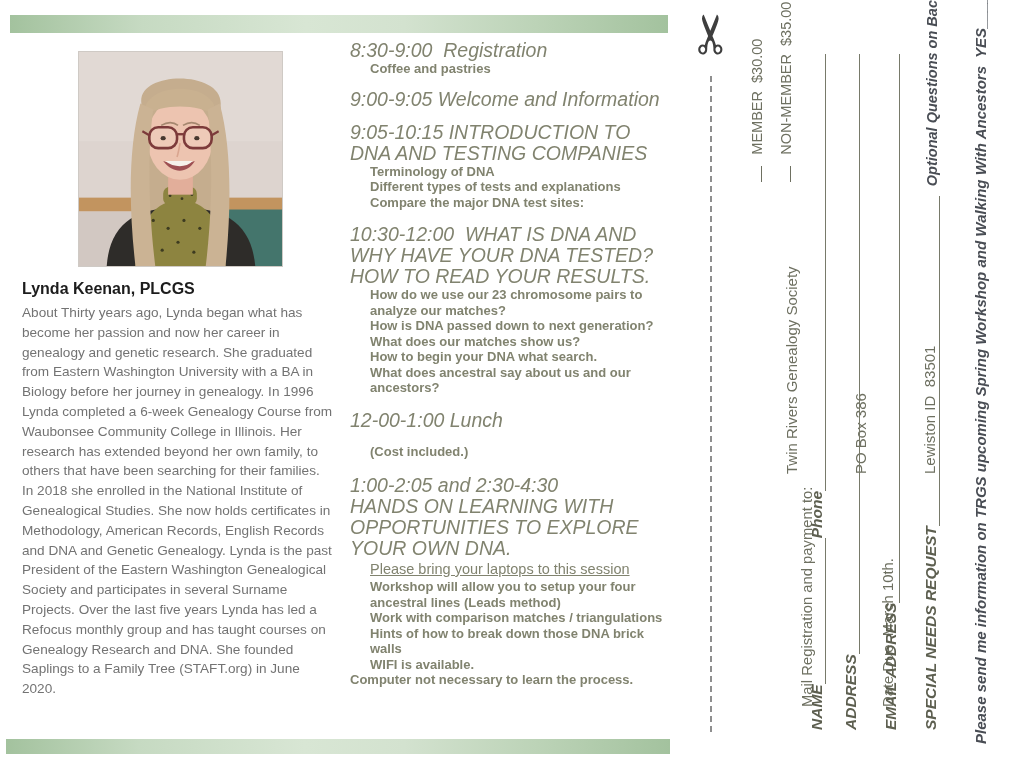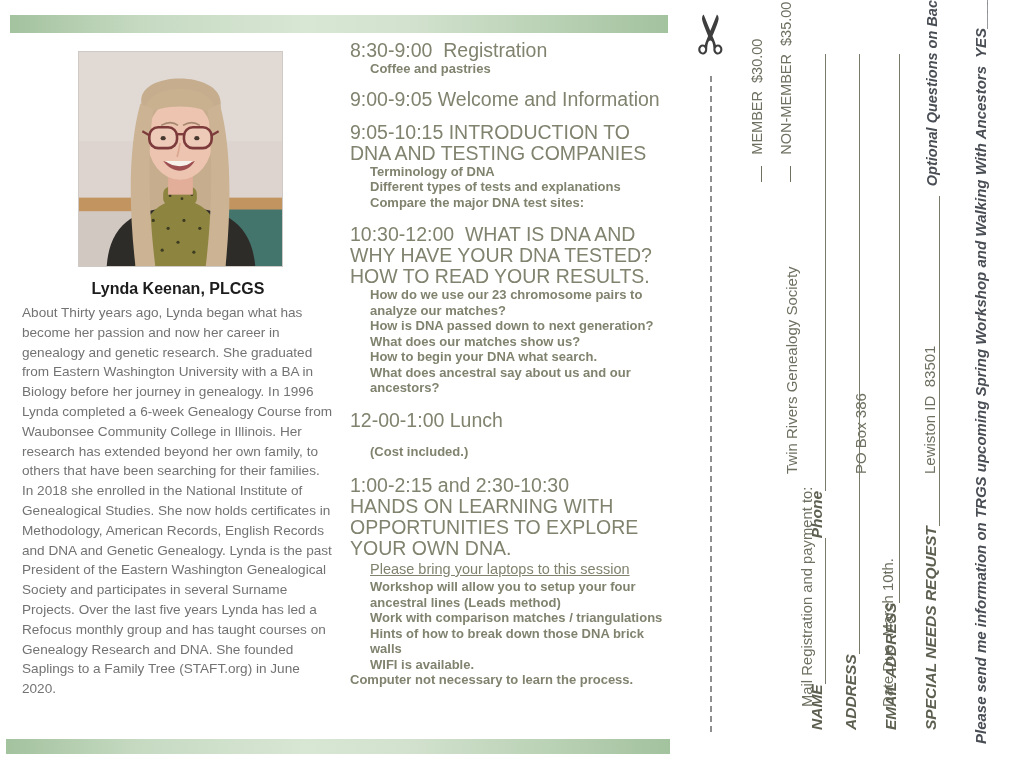--- a/index.html
+++ b/index.html
@@ -8,27 +8,27 @@
   
   .bar{position:absolute;background:linear-gradient(90deg,#a3c29e 0%,#c6dac2 20%,#d8e6d4 45%,
        #d3e2cf 60%,#bcd3b7 80%,#a3c29e 100%);}
   .bar.top{left:10px;top:15px;width:658px;height:18px;}
   .bar.bottom{left:6px;top:739px;width:664px;height:15px;}
 
   
   .left-col{position:absolute;left:22px;top:51px;width:312px;}
   .photo{margin-left:56px;width:205px;height:216px;border:1px solid #cfcac5;box-sizing:border-box;}
   .photo svg{display:block;width:100%;height:100%;}
-  .speaker-name{margin:13px 0 5px 0;text-align:center;font-size:16px;font-weight:bold;color:#1c1c1c;}
+  .speaker-name{margin:13px 0 5px 0;text-align:left;font-size:16px;font-weight:bold;color:#1c1c1c;}
   .bio{margin:0;font-size:13.6px;line-height:19.8px;color:#737373;}
 
   
   .mid-col{position:absolute;left:350px;top:40px;width:332px;color:#81836f;}
   .sched-title{font-size:19.5px;line-height:21px;letter-spacing:0;}
-  .sched-title span{display:block;white-space:pre;}
+  .sched-title span{display:block;white-space:pre;font-style:italic;}
   .sched-sub{font-size:13px;font-weight:bold;line-height:15.5px;margin-left:20px;}
   .sched-sub span{display:block;white-space:pre;}
   .mb12{margin-bottom:12px;} .mb14{margin-bottom:14px;} .mb16{margin-bottom:16px;}
   .cost-note{margin-top:13px;}
   .laptops{display:block;margin:2px 0 1px 20px;font-size:14.5px;line-height:17px;
            text-decoration:underline;white-space:pre;}
   .sched-footer{font-size:13px;font-weight:bold;line-height:15.5px;margin-left:0;white-space:pre;}
 
   
   .right-panel{position:absolute;left:680px;top:0;width:344px;height:762px;}
@@ -162,21 +162,21 @@
       <div class="sched-title">
         <span>12-00-1:00 Lunch</span>
       </div>
       <div class="sched-sub cost-note">
         <span>(Cost included.)</span>
       </div>
     </div>
 
     <div class="sched-item">
       <div class="sched-title">
-        <span>1:00-2:15 and 2:30-10:30</span>
+        <span>1:00-2:05 and 2:30-4:30</span>
         <span>HANDS ON LEARNING WITH</span>
         <span>OPPORTUNITIES TO EXPLORE</span>
         <span>YOUR OWN DNA.</span>
       </div>
       <span class="laptops">Please bring your laptops to this session</span>
       <div class="sched-sub">
         <span>Workshop will allow you to setup your four</span>
         <span>ancestral lines (Leads method)</span>
         <span>Work with comparison matches / triangulations</span>
         <span>Hints of how to break down those DNA brick</span>

